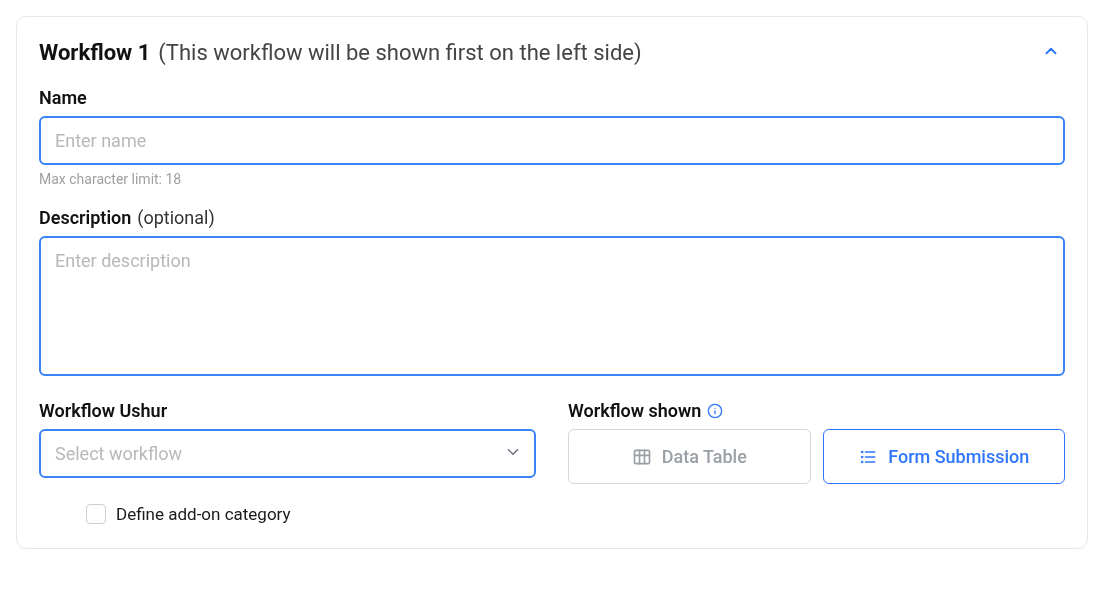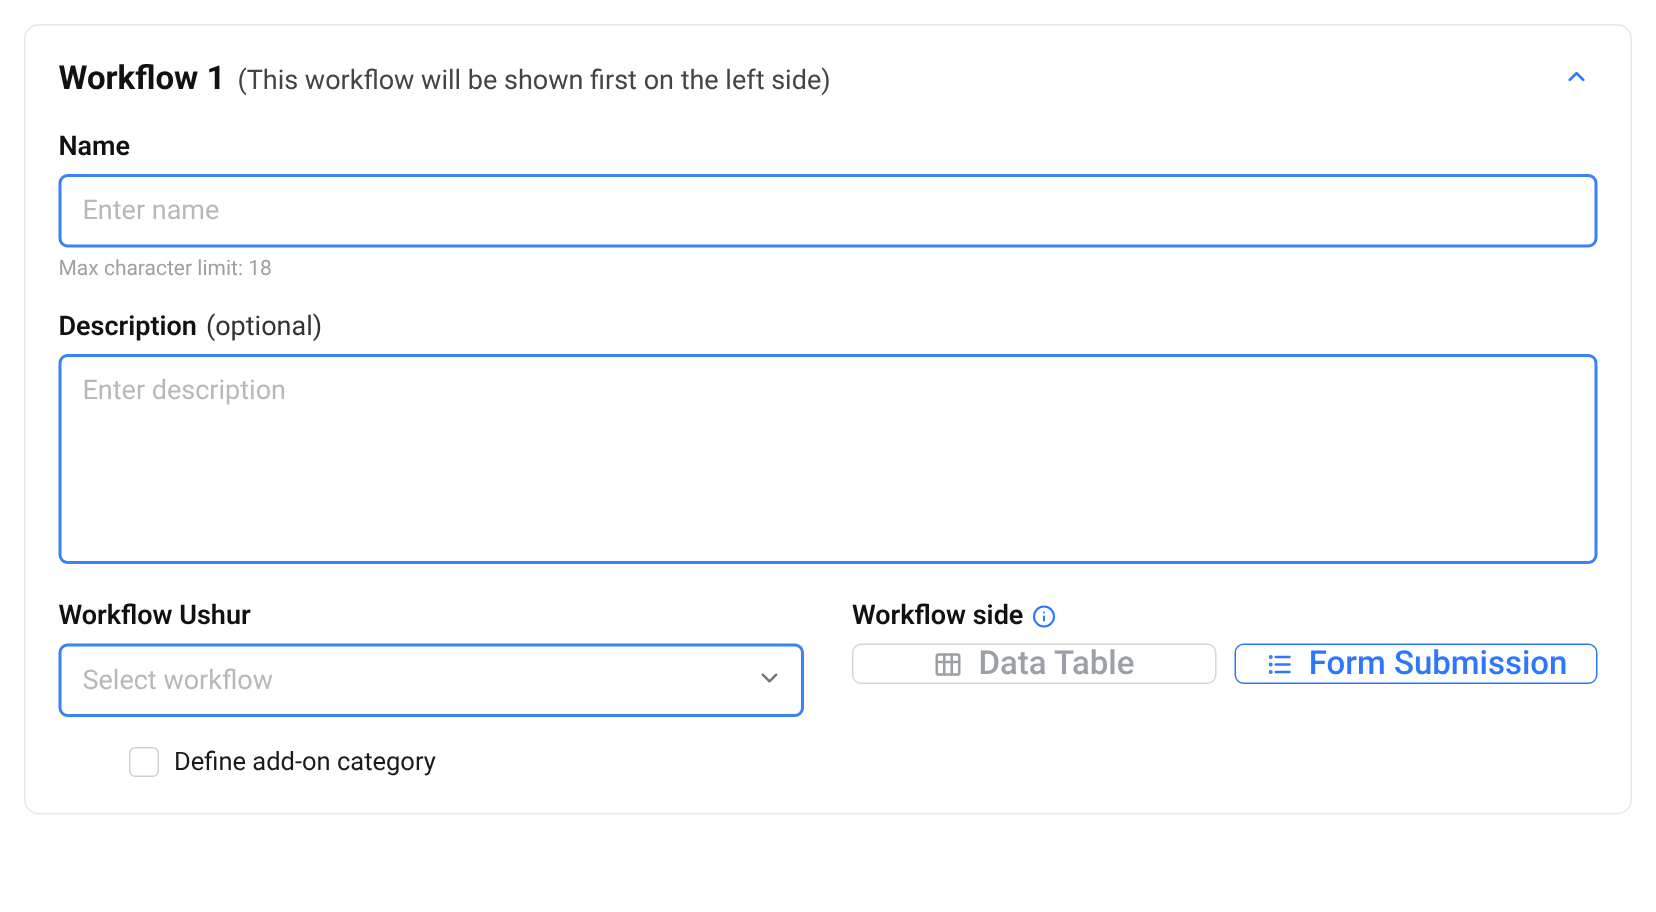--- a/index.html
+++ b/index.html
@@ -26,21 +26,21 @@
       display: flex;
       align-items: baseline;
       gap: 8px;
     }
     .header-title h2 {
       font-size: 22px;
       font-weight: 700;
       color: #111;
     }
     .header-title .subtitle {
-      font-size: 18px;
+      font-size: 22px;
       color: #444;
       font-weight: 400;
     }
     .collapse-btn {
       background: none;
       border: none;
       cursor: pointer;
       color: #2f76ff;
       display: flex;
       align-items: center;
@@ -112,22 +112,22 @@
     }
     .toggle-btn {
       flex: 1;
       display: flex;
       align-items: center;
       justify-content: center;
       gap: 10px;
       border: 1px solid #d6d6d6;
       border-radius: 6px;
       background: #fff;
-      padding: 0 16px;
-      font-size: 22px;
+      padding: 16px 16px;
+      font-size: 18px;
       font-weight: 500;
       color: #9aa0a6;
       cursor: pointer;
       font-family: inherit;
       text-align: center;
     }
     .toggle-btn.active {
       border-color: #2f76ff;
       color: #2f76ff;
     }
@@ -193,21 +193,21 @@
         <span class="select-chevron">
           <svg width="18" height="18" viewBox="0 0 24 24" fill="none" stroke="currentColor" stroke-width="2" stroke-linecap="round" stroke-linejoin="round">
             <polyline points="6 9 12 15 18 9"></polyline>
           </svg>
         </span>
       </div>
     </div>
 
     <div class="col">
       <div class="field-label">
-        <span>Workflow side</span>
+        <span>Workflow shown</span>
         <span class="info-icon">
           <svg width="16" height="16" viewBox="0 0 24 24" fill="none" stroke="currentColor" stroke-width="2" stroke-linecap="round" stroke-linejoin="round">
             <circle cx="12" cy="12" r="10"></circle>
             <line x1="12" y1="16" x2="12" y2="12"></line>
             <line x1="12" y1="8" x2="12.01" y2="8"></line>
           </svg>
         </span>
       </div>
       <div class="toggle-group">
         <button type="button" class="toggle-btn">

